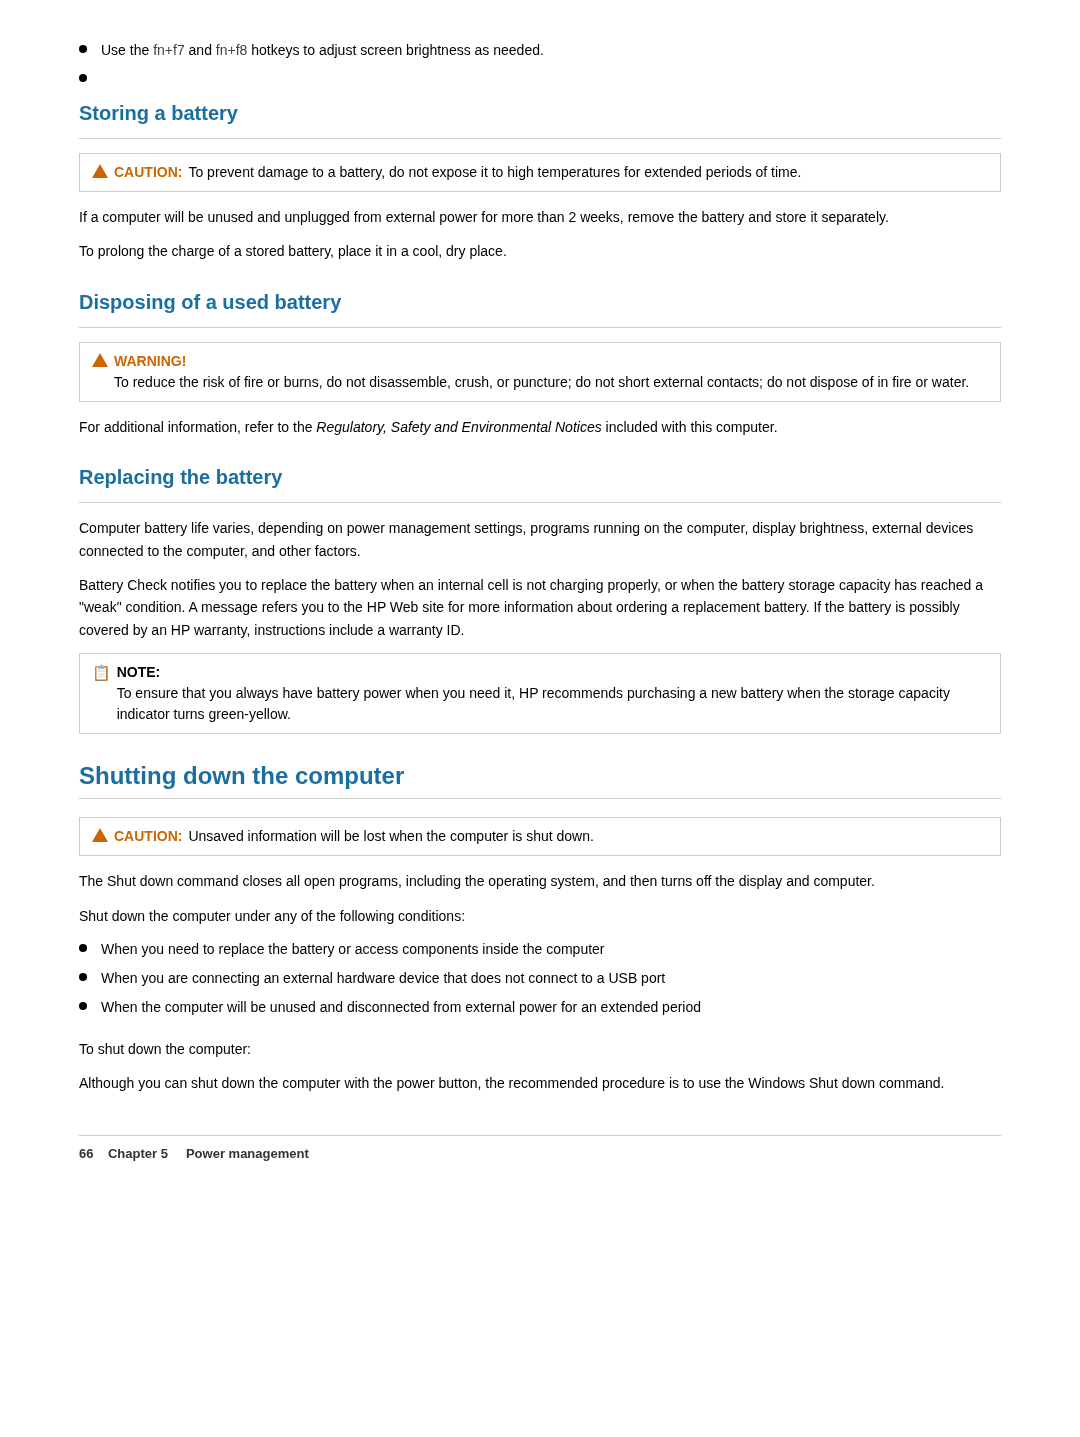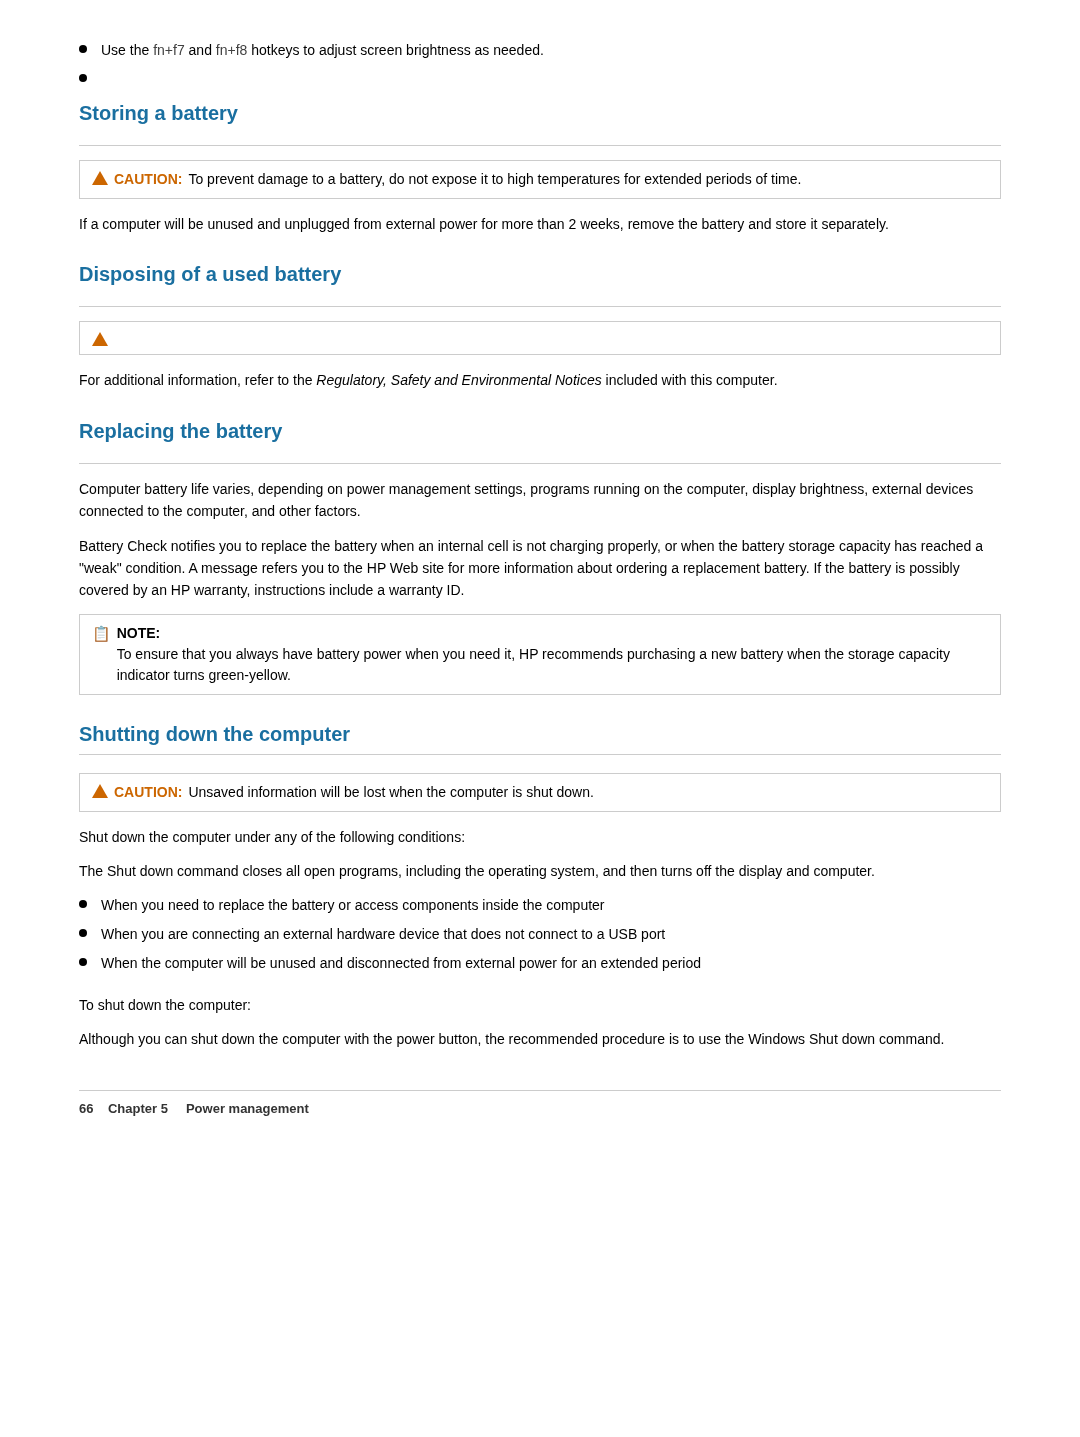--- a/index.html
+++ b/index.html
@@ -35,27 +35,27 @@
       margin-top: 5px;
       margin-right: 14px;
       flex-shrink: 0;
     }
 
     .section-heading-small {
       font-size: 20px;
       font-weight: bold;
       color: #1a6fa0;
       border-bottom: 1px solid #cccccc;
-      padding-bottom: 20px;
+      padding-bottom: 13px;
       margin-bottom: 14px;
       margin-top: 4px;
     }
 
     .section-heading-large {
-      font-size: 20px;
+      font-size: 24px;
       font-weight: bold;
       color: #1a6fa0;
       border-bottom: 1px solid #cccccc;
       padding-bottom: 8px;
       margin-bottom: 18px;
       margin-top: 8px;
     }
 
     .section-block {
       margin-bottom: 28px;
@@ -162,27 +162,32 @@
 
   <div class="notice-box">
     <span class="triangle-icon"></span>
     <div class="notice-content">
       <span class="notice-label caution-label">CAUTION:</span>
       <span>To prevent damage to a battery, do not expose it to high temperatures for extended periods of time.</span>
     </div>
   </div>
 
   <p class="body-para">If a computer will be unused and unplugged from external power for more than 2 weeks, remove the battery and store it separately.</p>
+  <p class="body-para">To prolong the charge of a stored battery, place it in a cool, dry place.</p>
 </div>
 
 <div class="section-block">
   <h2 class="section-heading-small">Disposing of a used battery</h2>
 
   <div class="notice-box">
     <span class="triangle-icon"></span>
+    <div class="notice-content">
+      <span class="notice-label warning-label">WARNING!</span>
+      <span>To reduce the risk of fire or burns, do not disassemble, crush, or puncture; do not short external contacts; do not dispose of in fire or water.</span>
+    </div>
   </div>
 
   <p class="body-para">
     <span>For additional information, refer to the </span><span class="italic-text">Regulatory, Safety and Environmental Notices</span><span> included with this computer.</span>
   </p>
 </div>
 
 <div class="section-block">
   <h2 class="section-heading-small">Replacing the battery</h2>
 
@@ -202,22 +207,22 @@
   <h1 class="section-heading-large">Shutting down the computer</h1>
 
   <div class="notice-box">
     <span class="triangle-icon"></span>
     <div class="notice-content">
       <span class="notice-label caution-label">CAUTION:</span>
       <span>Unsaved information will be lost when the computer is shut down.</span>
     </div>
   </div>
 
+  <p class="body-para">The Shut down command closes all open programs, including the operating system, and then turns off the display and computer.</p>
   <p class="body-para">Shut down the computer under any of the following conditions:</p>
-  <p class="body-para">The Shut down command closes all open programs, including the operating system, and then turns off the display and computer.</p>
 
   <ul class="bullet-list">
     <li>
       <span class="bullet-dot"></span>
       <span>When you need to replace the battery or access components inside the computer</span>
     </li>
     <li>
       <span class="bullet-dot"></span>
       <span>When you are connecting an external hardware device that does not connect to a USB port</span>
     </li>

